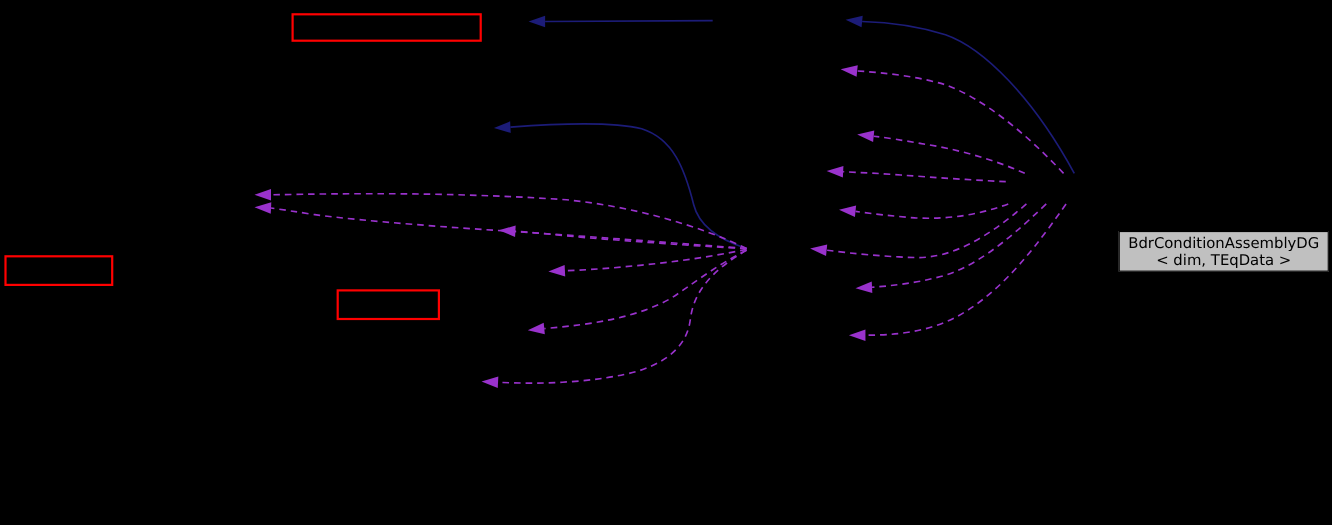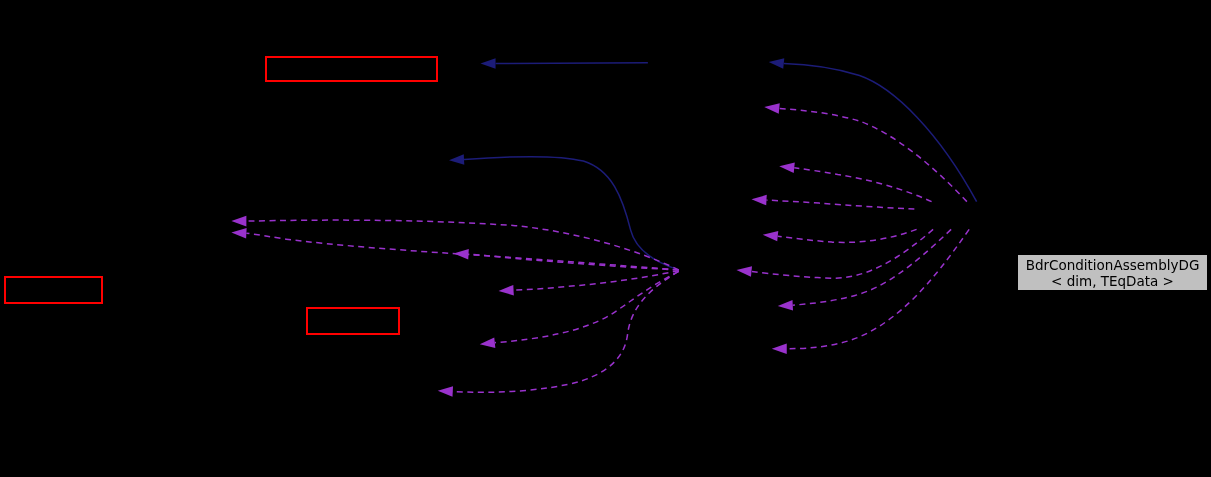--- a/index.html
+++ b/index.html
@@ -41,21 +41,21 @@
     line-height: 16px;
     text-align: center;
     color: #000;
     border: 1px solid #000;
     white-space: nowrap;
   }
 </style>
 </head>
 <body>
 
-<div id="stage" style="width: 1211px; height: 358px; background: rgb(0, 0, 0); margin-top: 44px;">
+<div id="stage" style="width: 1211px; height: 358px; background: rgb(0, 0, 0);">
   <svg id="edge-layer" xmlns="http://www.w3.org/2000/svg" viewBox="0 0 1211 477">
       <path d="M 1100 210 C 1050 118 990 58 944 42 C 912 32 878 27 843 26" fill="none" stroke="#1c1c78" stroke-width="2"></path>
       <polygon points="823,24 843.6965260331469,19.034739668530076 842.3034739668531,32.96526033146992" fill="#1c1c78"></polygon>
       <path d="M 662 25 L 459 26" fill="none" stroke="#1c1c78" stroke-width="2"></path>
       <polygon points="439,26 459,19 459,33" fill="#1c1c78"></polygon>
       <path d="M 703 301 C 663 288 644 268 639 248 C 628 204 614 168 576 156 C 540 147 470 150 417 154" fill="none" stroke="#1c1c78" stroke-width="2"></path>
       <polygon points="397,155 416.65043668139276,147.0087336278551 417.34956331860724,160.9912663721449" fill="#1c1c78"></polygon>
       <path d="M 1087 210 C 1040 160 990 120 945 103 C 912 93 872 88 837 86" fill="none" stroke="#9932cc" stroke-width="2" stroke-dasharray="8 6"></path>
       <polygon points="817,84 837.6965260331469,79.03473966853008 836.3034739668531,92.96526033146992" fill="#9932cc"></polygon>
       <path d="M 1040 210 C 1000 192 955 180 915 174 C 893 170 874 167 857 165" fill="none" stroke="#9932cc" stroke-width="2" stroke-dasharray="8 6"></path>

